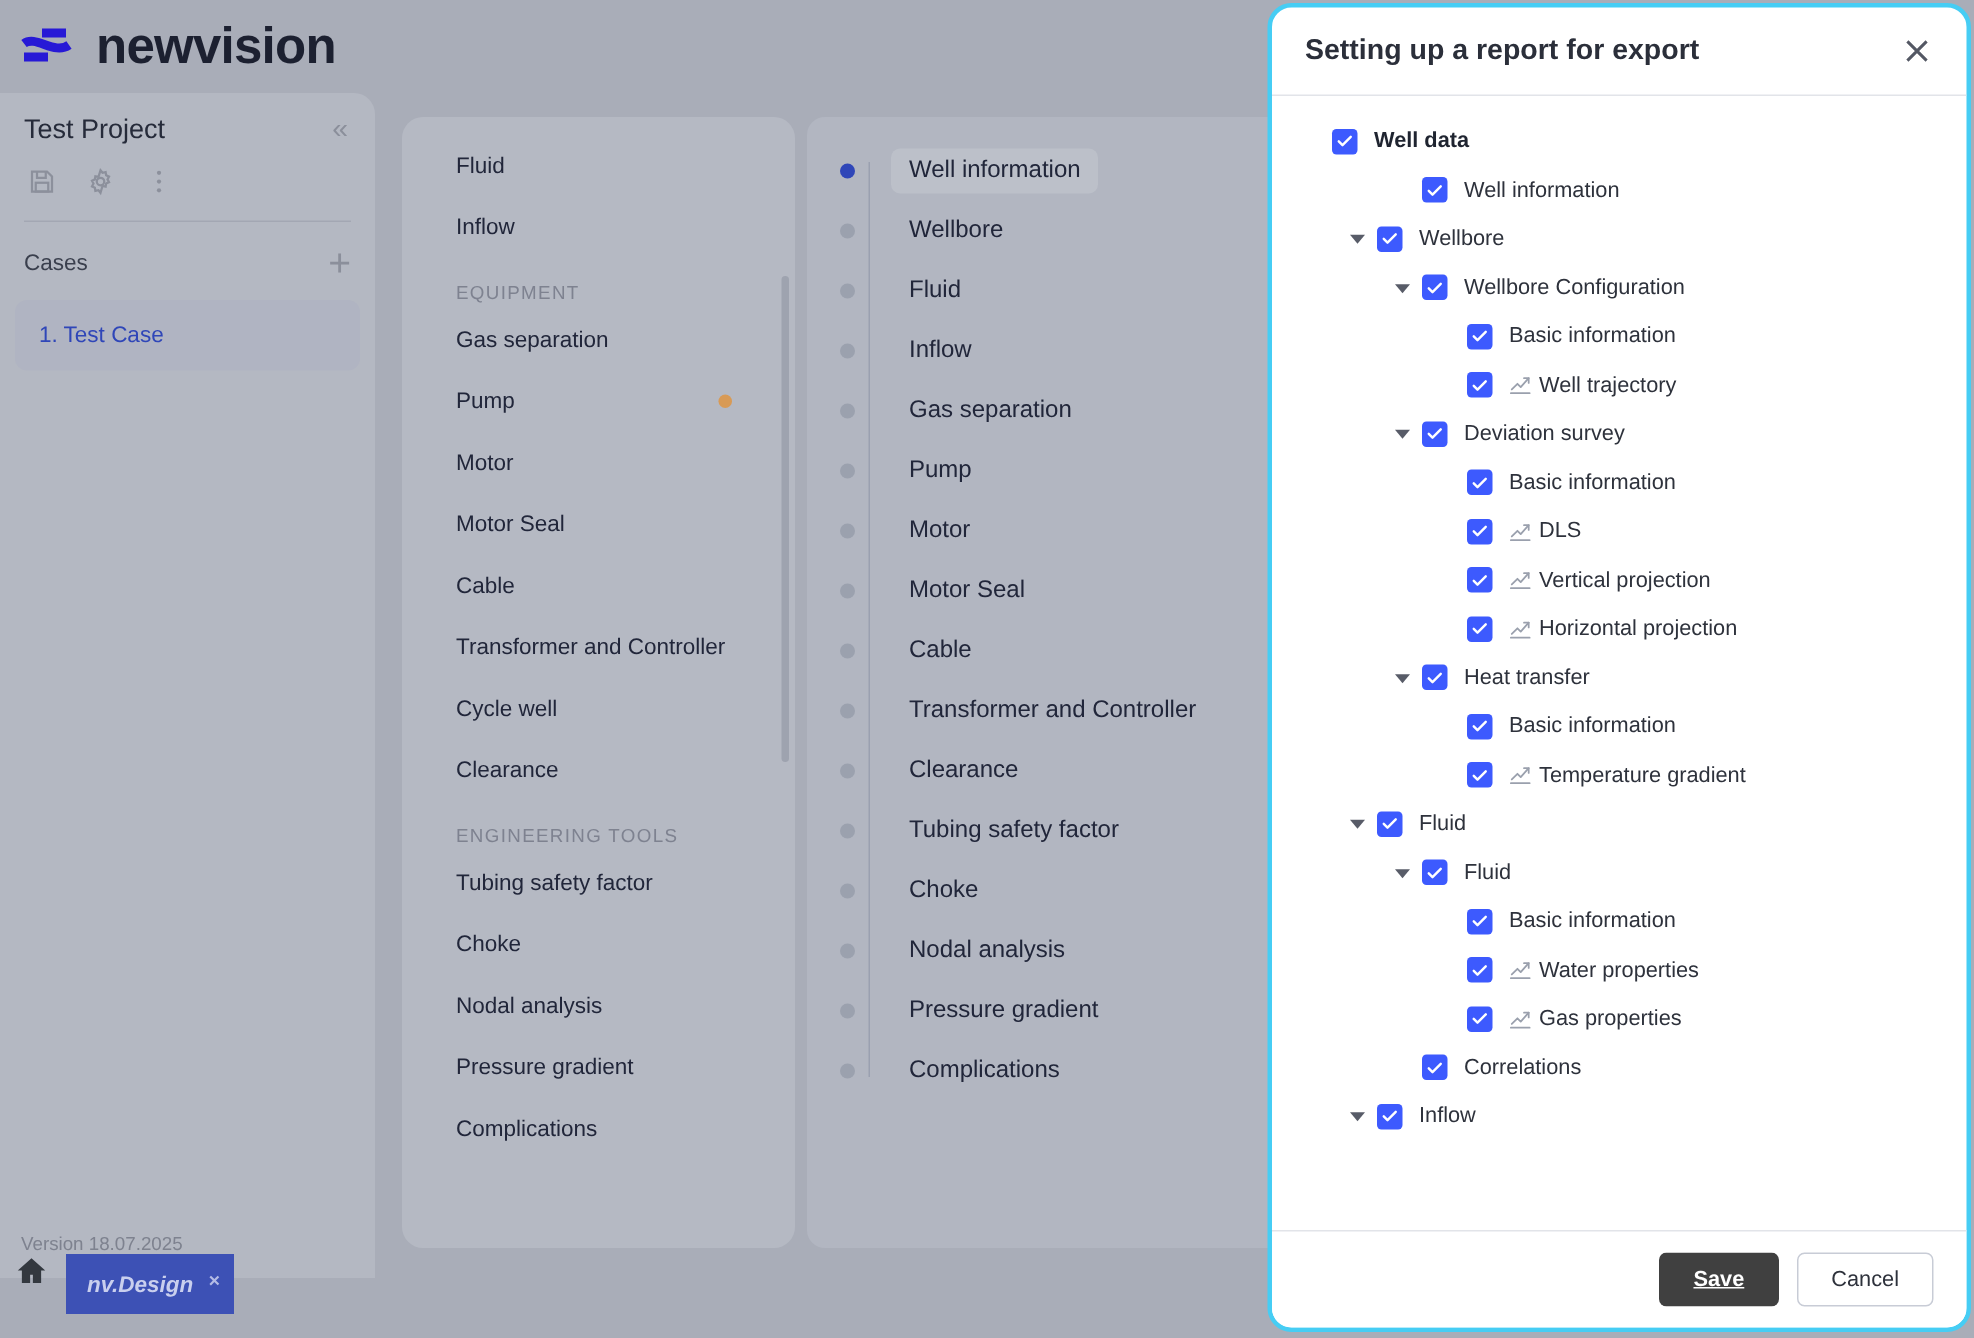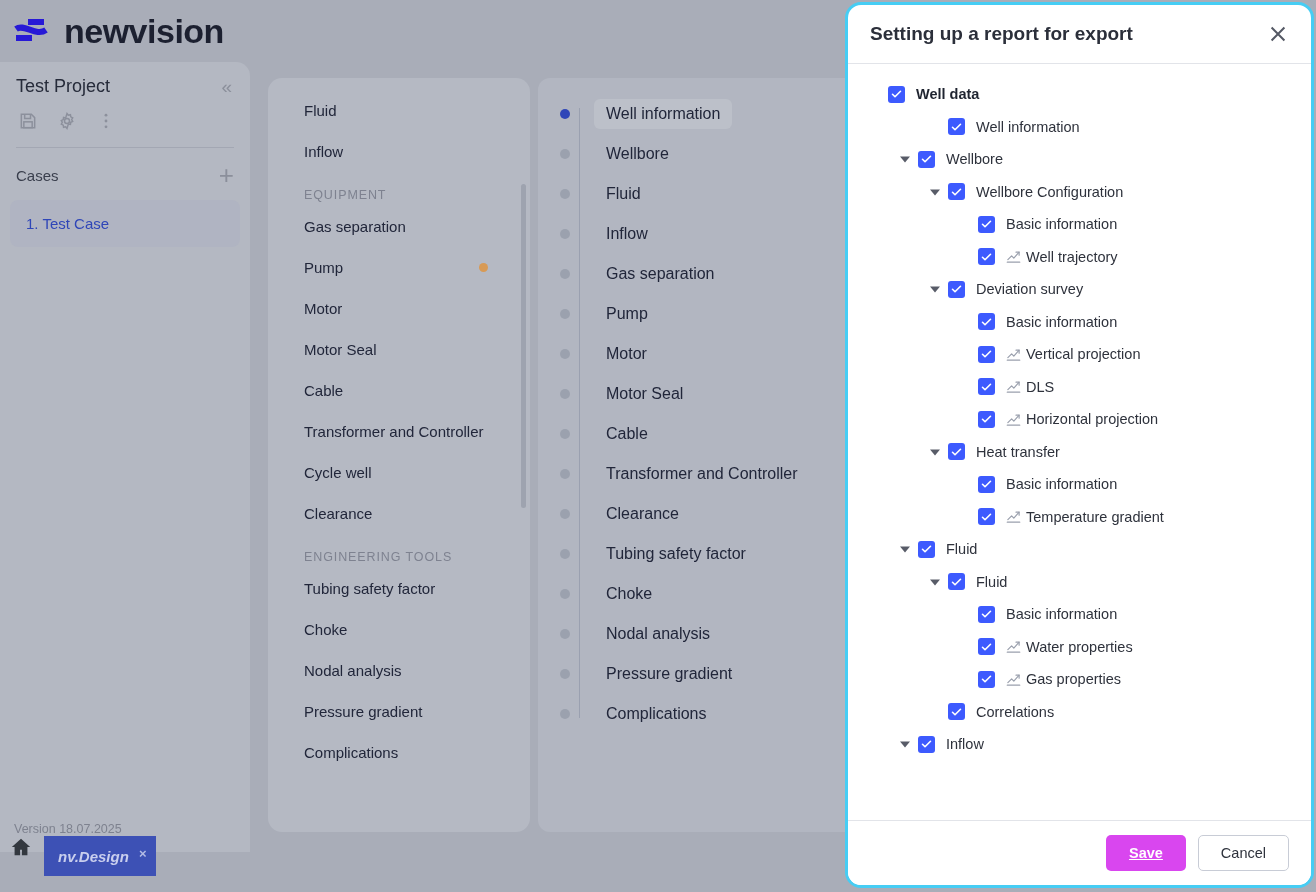--- a/index.html
+++ b/index.html
@@ -160,21 +160,21 @@
   .chart-ico + .tree-label { margin-left: 5px; }
   .modal-foot {
     flex: 0 0 auto; border-top: 1px solid #e2e4e9;
     padding: 14px 22px; display: flex; justify-content: flex-end; gap: 12px;
     background: #fff;
   }
   .btn {
     font-size: 14.5px; padding: 9px 22px; border-radius: 5px; cursor: pointer;
     font-family: "Liberation Sans", sans-serif; border: 1px solid transparent;
   }
-  .btn-primary { background: #d946ef; color: #fff; font-weight: 700; text-decoration: underline; }
+  .btn-primary { background: #404040; color: #fff; font-weight: 700; text-decoration: underline; }
   .btn-secondary { background: #fff; color: #2e323c; border: 1px solid #c8ccd6; }
 </style>
 </head>
 <body>
 
 <div id="app">
   <div class="backdrop"></div>
 
   <div class="logobar">
     <svg class="logo-mark" viewBox="0 0 40 28">
@@ -462,37 +462,37 @@
           <span class="cbx" style="background: rgb(61, 90, 254);">
             <svg viewBox="0 0 24 24" fill="none" stroke="currentColor" stroke-width="3.2" stroke-linecap="round" stroke-linejoin="round">
               <path d="M4 12.5l5 5L20 6.5"></path>
             </svg>
           </span>
           <span class="chart-ico"><svg viewBox="0 0 24 24" fill="none" stroke="currentColor" stroke-width="1.9" stroke-linecap="round" stroke-linejoin="round">
               <path d="M2 21h20"></path>
               <path d="M3 17l6-6 3.5 3.5L21 5"></path>
               <path d="M16 5h5v5"></path>
             </svg></span>
-          <span class="tree-label">Vertical projection</span>
+          <span class="tree-label">DLS</span>
         </div>
         <div class="tree-row" style="padding-left: 98px;">
           <span class="caret blank"><svg viewBox="0 0 14 14" fill="currentColor">
               <path d="M2 4.5h10L7 10.5z"></path>
             </svg></span>
           <span class="cbx" style="background: rgb(61, 90, 254);">
             <svg viewBox="0 0 24 24" fill="none" stroke="currentColor" stroke-width="3.2" stroke-linecap="round" stroke-linejoin="round">
               <path d="M4 12.5l5 5L20 6.5"></path>
             </svg>
           </span>
           <span class="chart-ico"><svg viewBox="0 0 24 24" fill="none" stroke="currentColor" stroke-width="1.9" stroke-linecap="round" stroke-linejoin="round">
               <path d="M2 21h20"></path>
               <path d="M3 17l6-6 3.5 3.5L21 5"></path>
               <path d="M16 5h5v5"></path>
             </svg></span>
-          <span class="tree-label">DLS</span>
+          <span class="tree-label">Vertical projection</span>
         </div>
         <div class="tree-row" style="padding-left: 98px;">
           <span class="caret blank"><svg viewBox="0 0 14 14" fill="currentColor">
               <path d="M2 4.5h10L7 10.5z"></path>
             </svg></span>
           <span class="cbx" style="background: rgb(61, 90, 254);">
             <svg viewBox="0 0 24 24" fill="none" stroke="currentColor" stroke-width="3.2" stroke-linecap="round" stroke-linejoin="round">
               <path d="M4 12.5l5 5L20 6.5"></path>
             </svg>
           </span>

